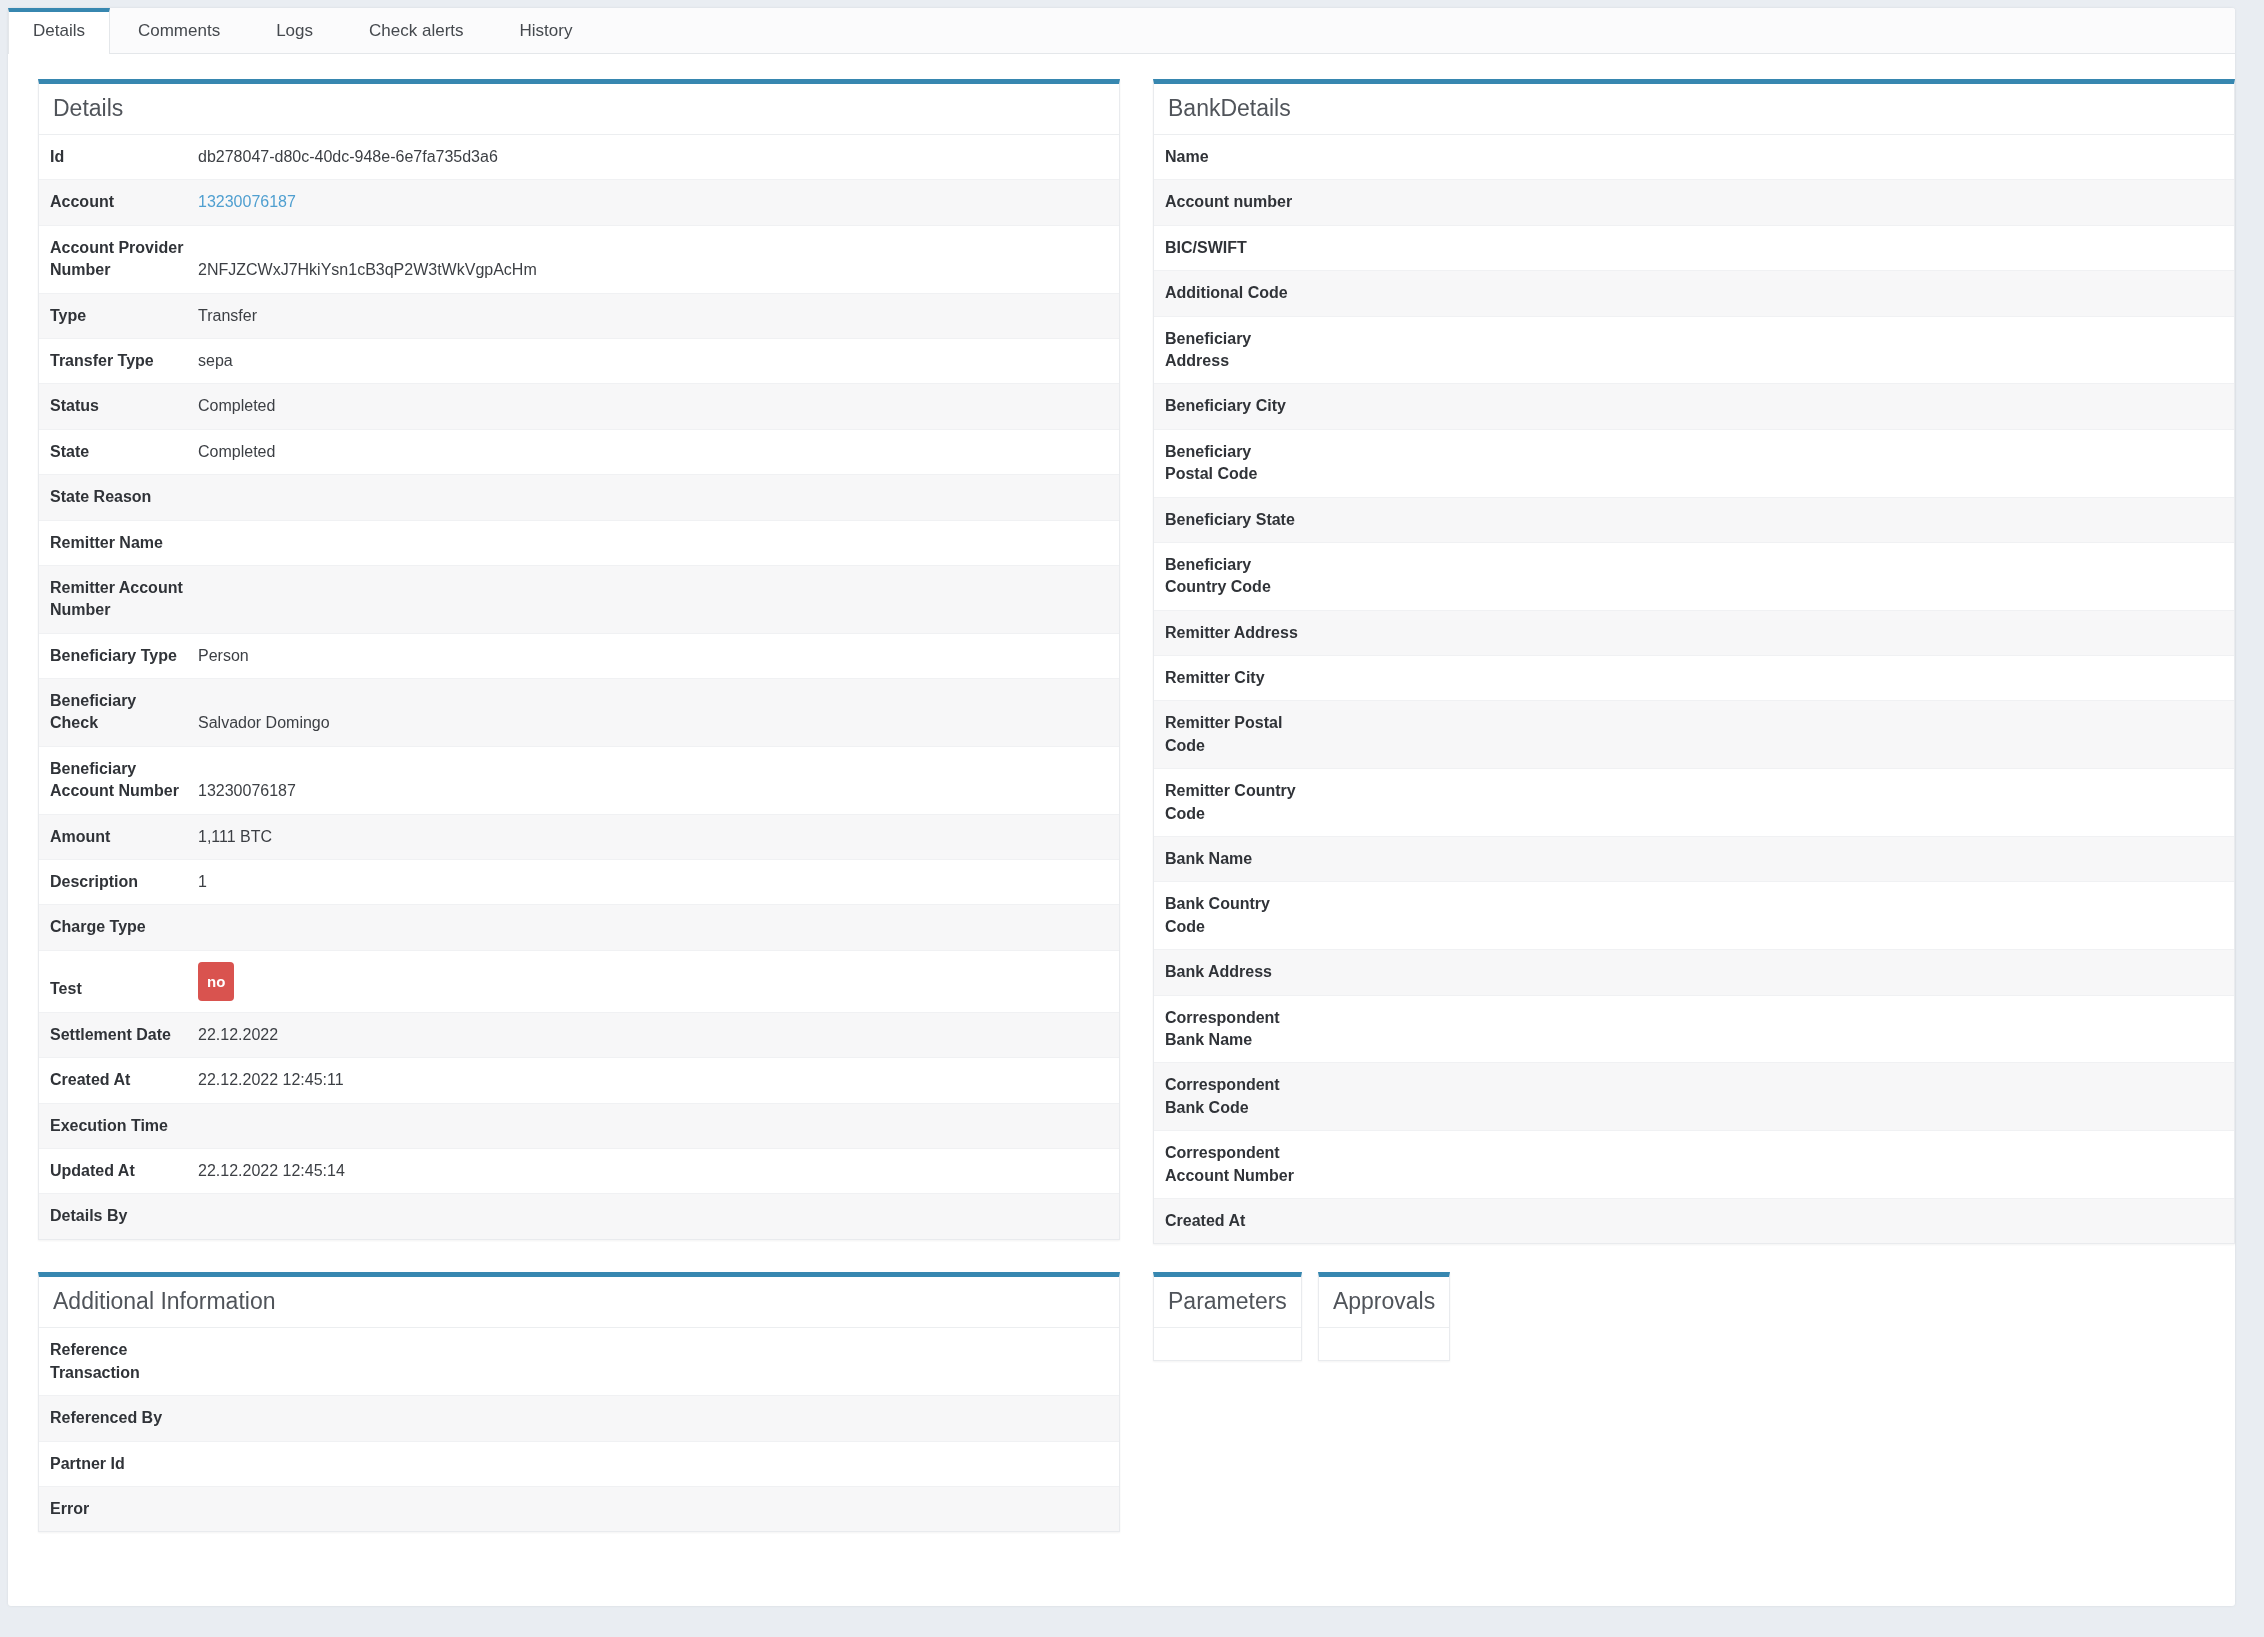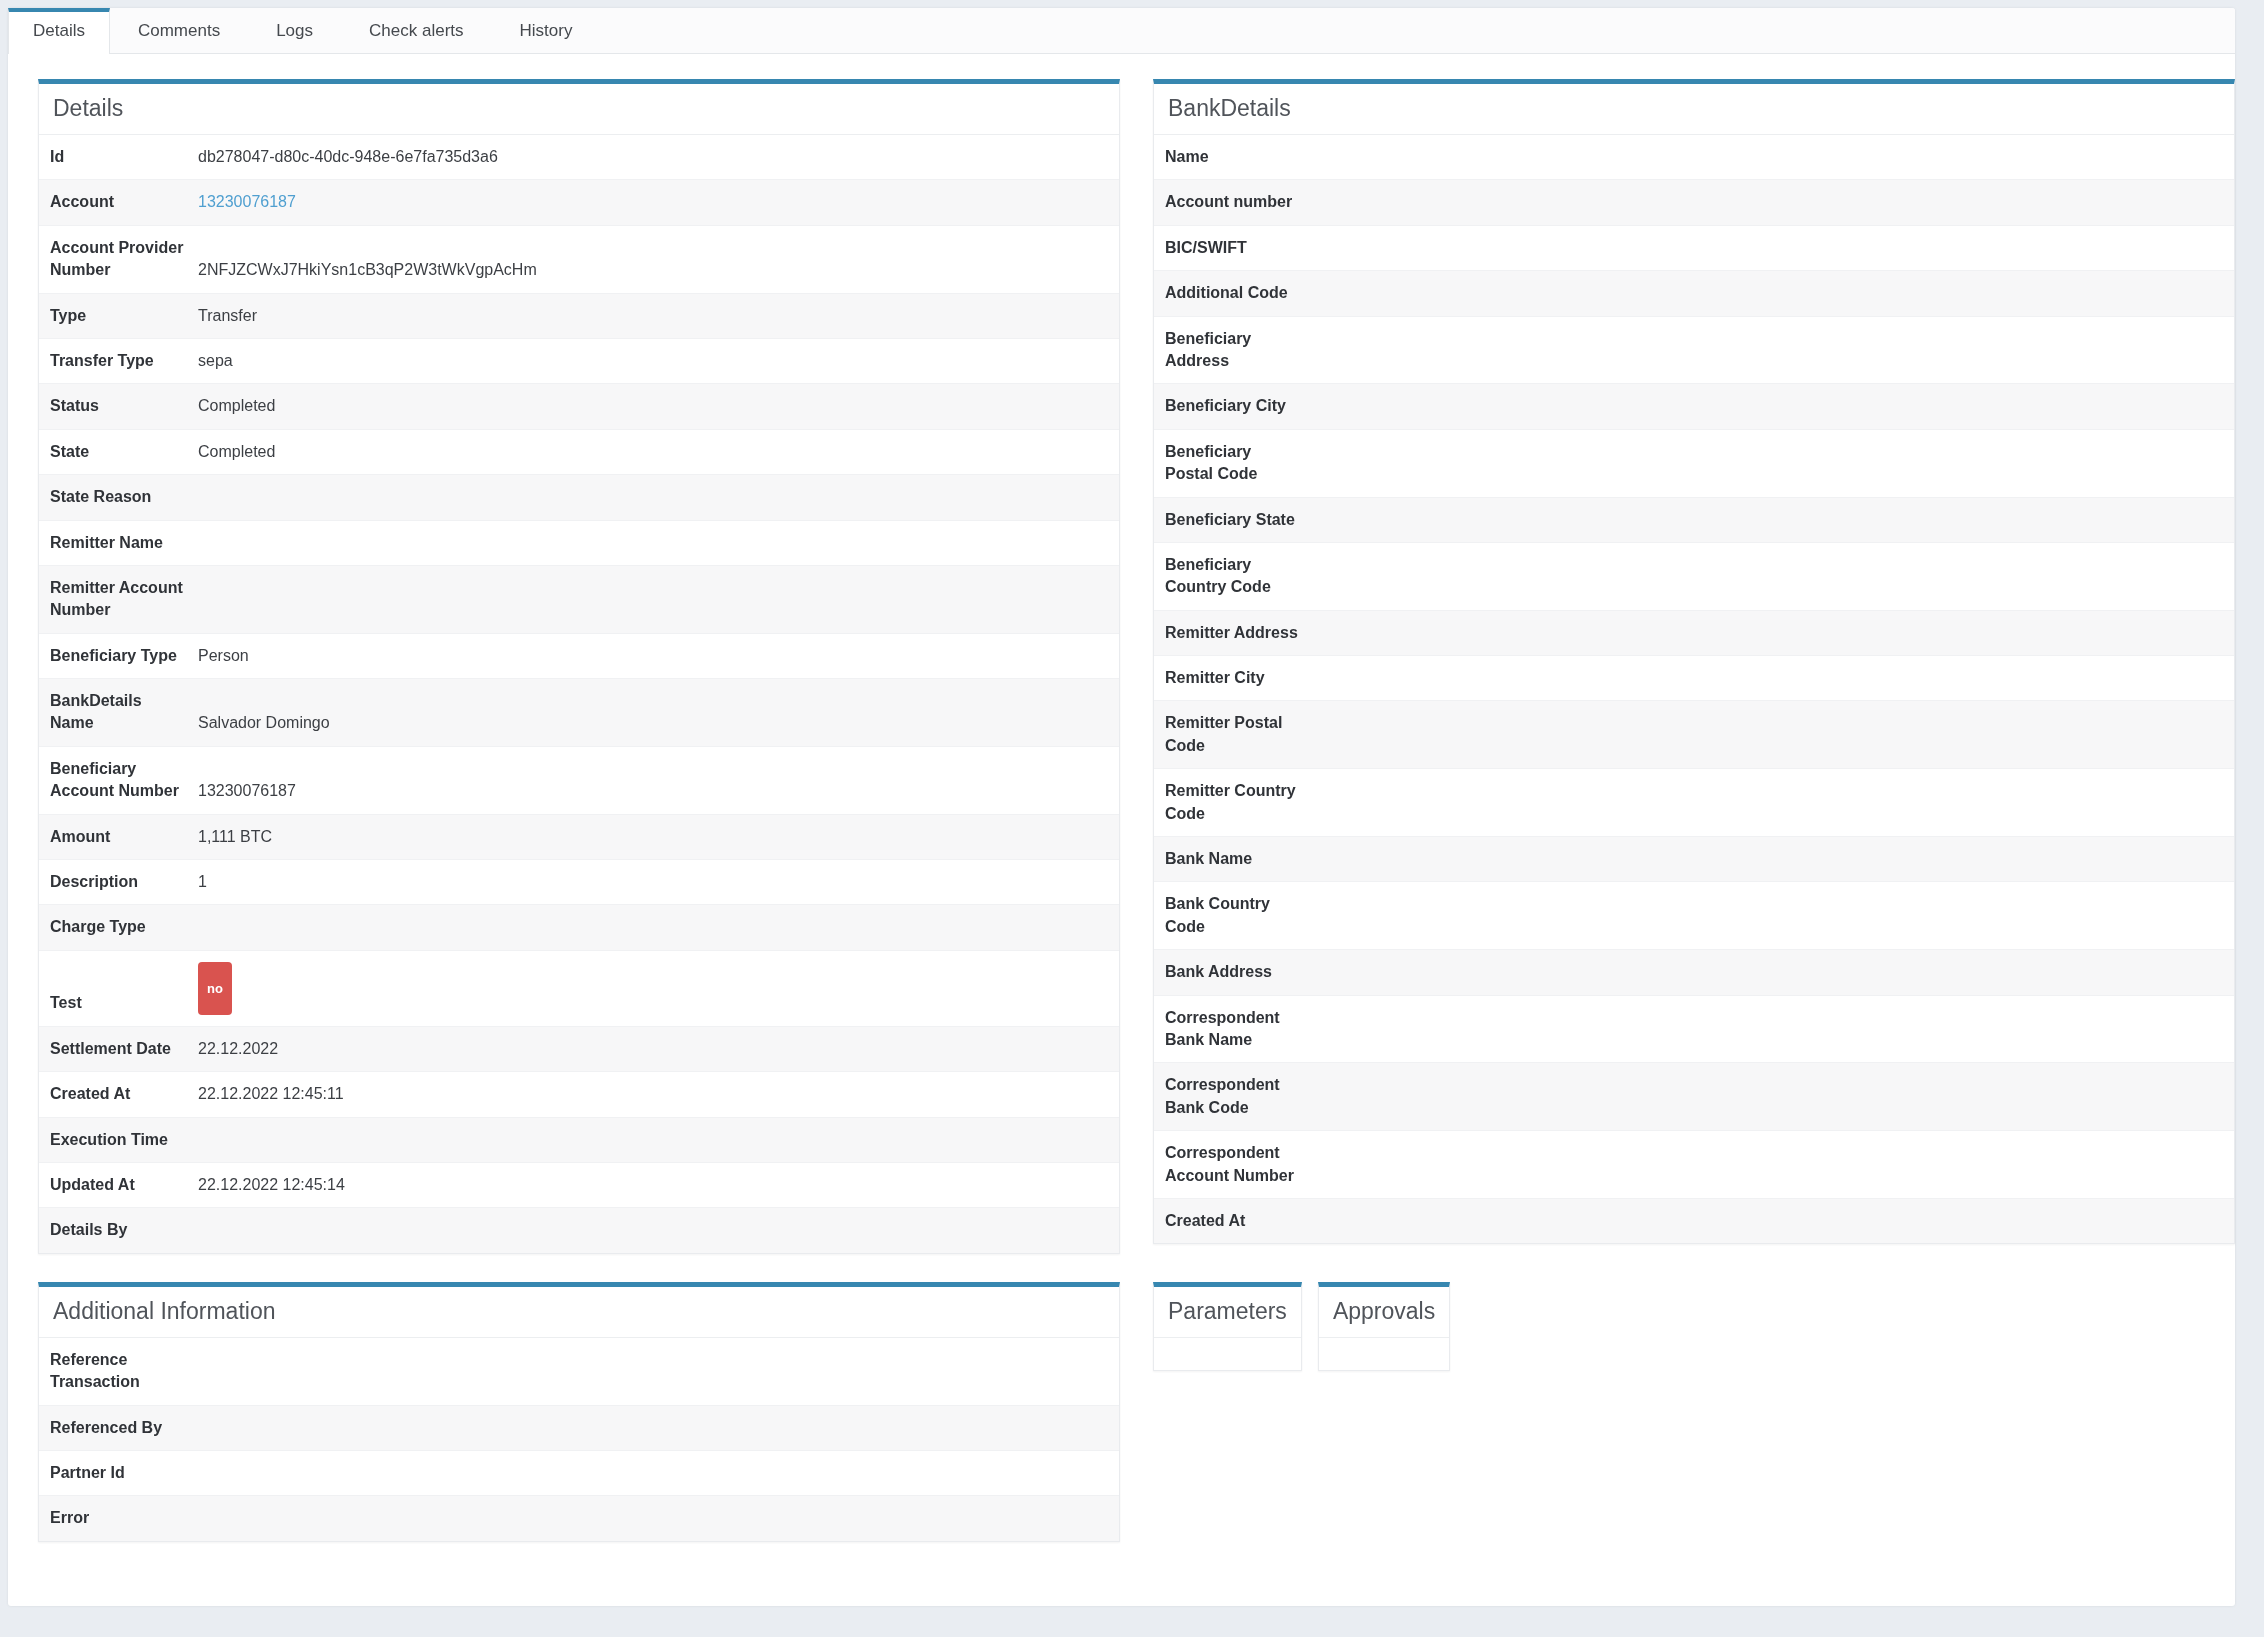--- a/index.html
+++ b/index.html
@@ -107,24 +107,24 @@
   }
   .row .value a.link{
     color:var(--link);
     text-decoration:none;
     cursor:pointer;
   }
   .badge{
     display:inline-block;
     background:var(--badge-red);
     color:#fff;
-    font-size:13px;
+    font-size:15px;
     font-weight:700;
     line-height:1;
-    padding:20px 9px;
+    padding:12px 9px;
     border-radius:4px;
   }
 </style>
 </head>
 <body>
 
 <div class="sheet">
 
   <div class="tabbar">
     <div class="tab active">Details</div>
@@ -177,21 +177,21 @@
           </div>
           <div class="row">
             <div class="label">Remitter Account Number</div>
             <div class="value"></div>
           </div>
           <div class="row">
             <div class="label">Beneficiary Type</div>
             <div class="value">Person</div>
           </div>
           <div class="row">
-            <div class="label">BankDetails Name</div>
+            <div class="label">Beneficiary Check</div>
             <div class="value">Salvador Domingo</div>
           </div>
           <div class="row">
             <div class="label">Beneficiary Account Number</div>
             <div class="value">13230076187</div>
           </div>
           <div class="row">
             <div class="label">Amount</div>
             <div class="value">1,111 BTC</div>
           </div>

